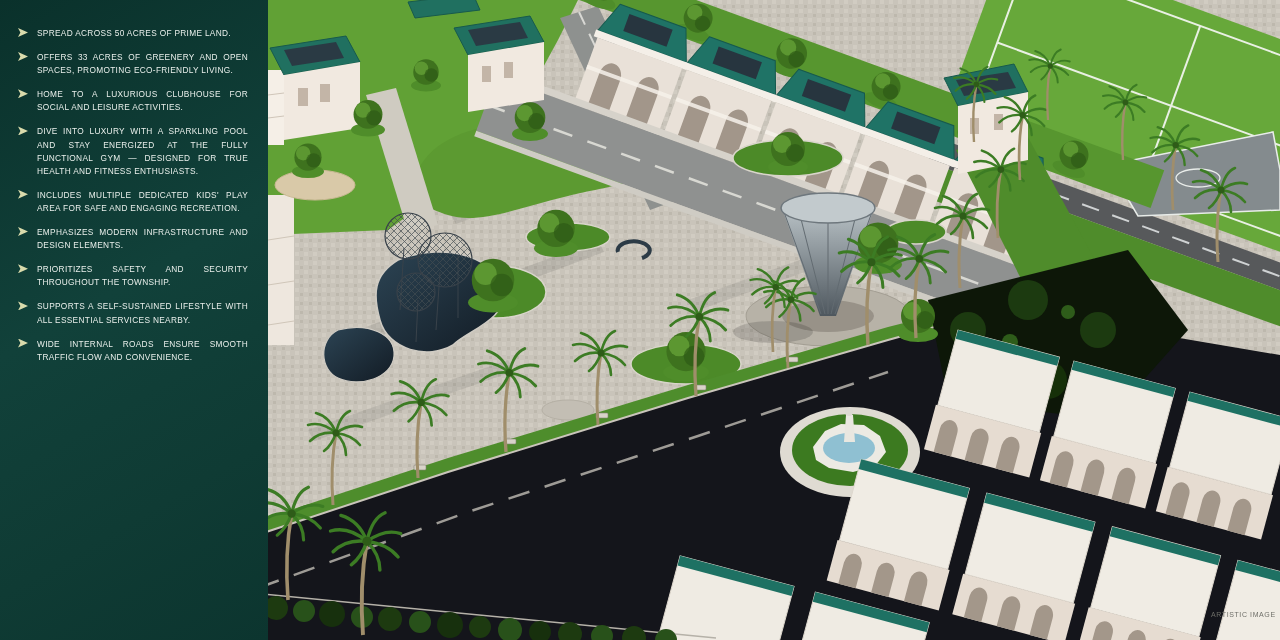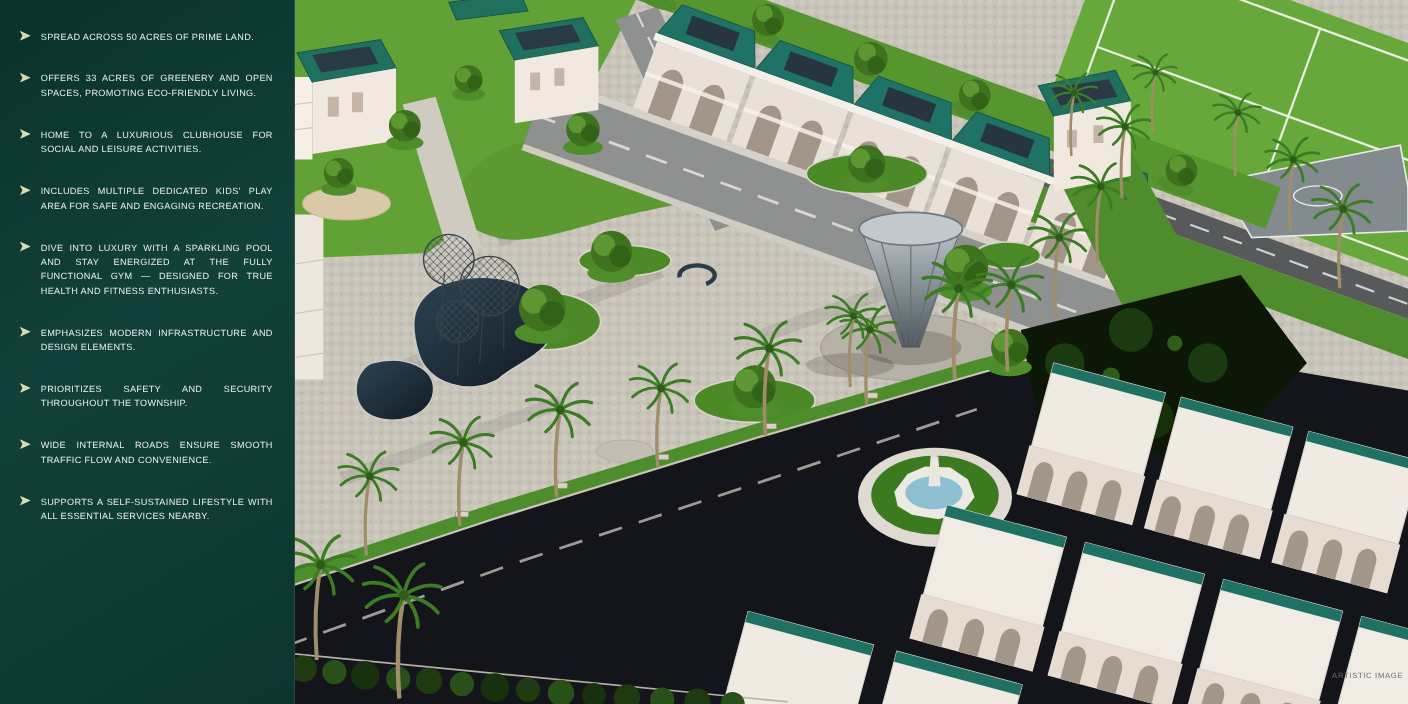--- a/index.html
+++ b/index.html
@@ -1,21 +1,21 @@
 <!DOCTYPE html>
 <html><head>
 <meta charset="utf-8">
 <style>
   html,body{margin:0;padding:0;background:#000;}
   .stage{position:relative;width:1280px;height:640px;overflow:hidden;font-family:"Liberation Sans",sans-serif;}
   
   .sidebar{position:absolute;left:0;top:0;width:268px;height:640px;box-sizing:border-box;
     background:linear-gradient(150deg,#0a312b 0%,#11413a 45%,#0f3b34 75%,#0c352f 100%);
     padding:27px 20px 0 18px;}
-  .features{list-style:none;margin:0;padding:0;display:flex;flex-direction:column;gap:25px;}
+  .features{list-style:none;margin:0;padding:0;display:flex;flex-direction:column;gap:11px;}
   .feature{display:flex;align-items:flex-start;gap:9px;}
   .arrow{flex:none;width:10px;height:9px;margin-top:1px;background:#d9dbac;
     clip-path:polygon(0 0,100% 50%,0 100%,24% 50%);}
   .ftext{font-size:8.3px;line-height:1.58;letter-spacing:.32px;color:#e9efeb;text-align:justify;}
   
   .render{position:absolute;left:268px;top:0;width:1012px;height:640px;background:#c9c4ba;overflow:hidden;}
   .render svg{display:block;width:1012px;height:640px;}
   .watermark{position:absolute;left:943px;top:611px;font-size:7px;letter-spacing:.6px;color:#6e6e68;}
 </style>
 </head>
@@ -32,41 +32,41 @@
       <li class="feature">
           <span class="arrow"></span>
           <span class="ftext">OFFERS 33 ACRES OF GREENERY AND OPEN SPACES, PROMOTING ECO-FRIENDLY LIVING.</span>
         </li>
       <li class="feature">
           <span class="arrow"></span>
           <span class="ftext">HOME TO A LUXURIOUS CLUBHOUSE FOR SOCIAL AND LEISURE ACTIVITIES.</span>
         </li>
       <li class="feature">
           <span class="arrow"></span>
+          <span class="ftext">DIVE INTO LUXURY WITH A SPARKLING POOL AND STAY ENERGIZED AT THE FULLY FUNCTIONAL GYM — DESIGNED FOR TRUE HEALTH AND FITNESS ENTHUSIASTS.</span>
+        </li>
+      <li class="feature">
+          <span class="arrow"></span>
           <span class="ftext">INCLUDES MULTIPLE DEDICATED KIDS' PLAY AREA FOR SAFE AND ENGAGING RECREATION.</span>
         </li>
       <li class="feature">
           <span class="arrow"></span>
-          <span class="ftext">DIVE INTO LUXURY WITH A SPARKLING POOL AND STAY ENERGIZED AT THE FULLY FUNCTIONAL GYM — DESIGNED FOR TRUE HEALTH AND FITNESS ENTHUSIASTS.</span>
-        </li>
-      <li class="feature">
-          <span class="arrow"></span>
           <span class="ftext">EMPHASIZES MODERN INFRASTRUCTURE AND DESIGN ELEMENTS.</span>
         </li>
       <li class="feature">
           <span class="arrow"></span>
           <span class="ftext">PRIORITIZES SAFETY AND SECURITY THROUGHOUT THE TOWNSHIP.</span>
         </li>
       <li class="feature">
           <span class="arrow"></span>
+          <span class="ftext">SUPPORTS A SELF-SUSTAINED LIFESTYLE WITH ALL ESSENTIAL SERVICES NEARBY.</span>
+        </li>
+      <li class="feature">
+          <span class="arrow"></span>
           <span class="ftext">WIDE INTERNAL ROADS ENSURE SMOOTH TRAFFIC FLOW AND CONVENIENCE.</span>
-        </li>
-      <li class="feature">
-          <span class="arrow"></span>
-          <span class="ftext">SUPPORTS A SELF-SUSTAINED LIFESTYLE WITH ALL ESSENTIAL SERVICES NEARBY.</span>
         </li>
     </ul>
   </aside>
 
   <div class="render">
     <svg viewBox="0 0 1012 640">
       <defs>
         <pattern id="cobble" width="9" height="9" patternUnits="userSpaceOnUse">
           <rect width="9" height="9" fill="#c9c4ba"></rect>
           <rect x="0" y="0" width="4" height="4" fill="#d1ccc2"></rect>

